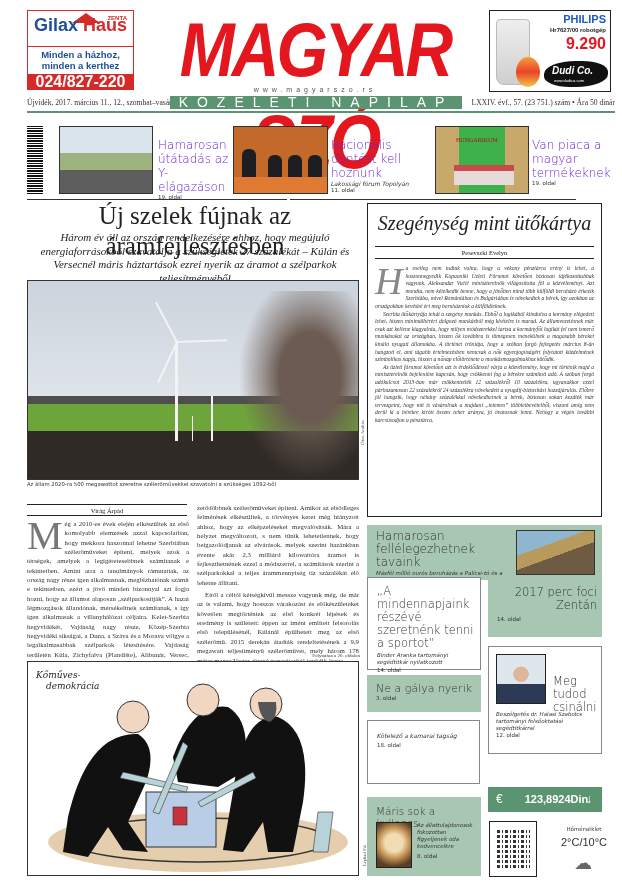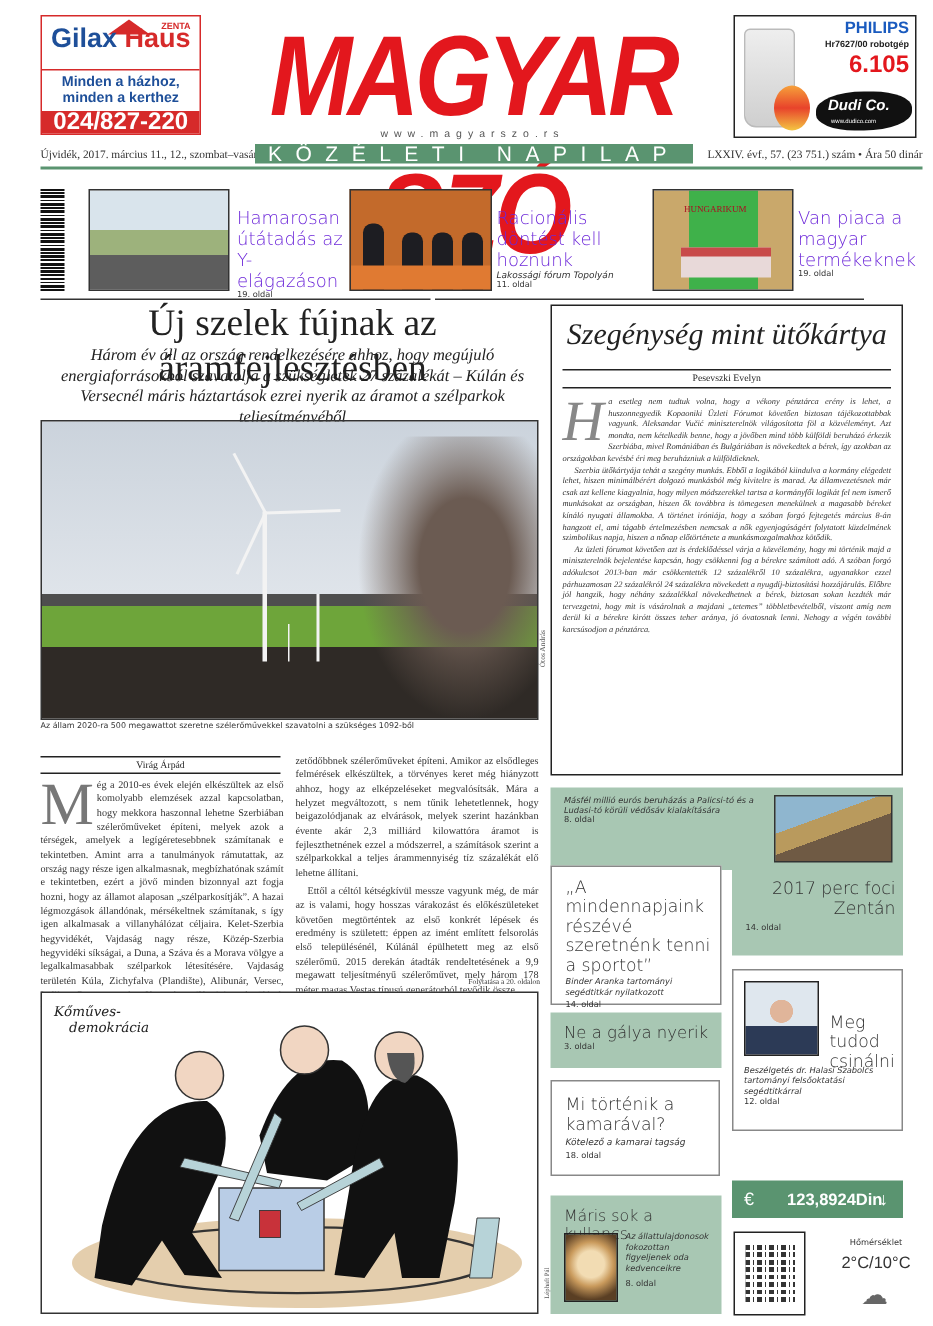--- a/index.html
+++ b/index.html
@@ -122,21 +122,21 @@
 </div>
 
 <div class="abs logo">MAGYAR SZÓ</div>
 <div class="abs site-url">www.magyarszo.rs</div>
 
 <div class="abs ad-philips">
   <div class="robot"></div>
   <div class="fruit"></div>
   <span class="ph-brand">PHILIPS</span>
   <span class="ph-model">Hr7627/00 robotgép</span>
-  <span class="ph-price">6.105</span>
+  <span class="ph-price">9.290</span>
   <div class="dudi"></div>
   <span class="dudi-txt">Dudi Co.</span>
   <span class="dudi-url">www.dudico.com</span>
 </div>
 
 <div class="abs dateline">Újvidék, 2017. március 11., 12., szombat–vasárnap</div>
 <div class="abs tagline-bar">KÖZÉLETI NAPILAP</div>
 <div class="abs issue">LXXIV. évf., 57. (23 751.) szám • Ára 50 dinár</div>
 <div class="abs rule-top"></div>
 
@@ -227,20 +227,21 @@
   <div class="column-byline">Pesevszki Evelyn</div>
   <div class="column-body">
     <p class="first"><span class="dropcap-h">H</span><span>a esetleg nem tudtuk volna, hogy a vékony pénztárca erény is lehet, a huszonnegyedik Kopaoniki Üzleti Fórumot követően biztosan tájékozottabbak vagyunk. Aleksandar Vučić miniszterelnök világosította föl a közvéleményt. Azt mondta, nem kételkedik benne, hogy a jövőben mind több külföldi beruházó érkezik Szerbiába, mivel Romániában és Bulgáriában is növekedtek a bérek, így azokban az országokban kevésbé éri meg beruházniuk a külföldieknek.</span></p>
     <p>Szerbia ütőkártyája tehát a szegény munkás. Ebből a logikából kiindulva a kormány elégedett lehet, hiszen minimálbérért dolgozó munkásból még kivitelre is marad. Az államvezetésnek már csak azt kellene kiagyalnia, hogy milyen módszerekkel tartsa a kormányfői logikát fel nem ismerő munkásokat az országban, hiszen ők továbbra is tömegesen menekülnek a magasabb béreket kínáló nyugati államokba. A történet iróniája, hogy a szóban forgó fejtegetés március 8-án hangzott el, ami tágabb értelmezésben nemcsak a nők egyenjogúságért folytatott küzdelmének szimbolikus napja, hiszen a nőnap előtörténete a munkásmozgalmakhoz kötődik.</p>
     <p>Az üzleti fórumot követően azt is érdeklődéssel várja a közvélemény, hogy mi történik majd a miniszterelnök bejelentése kapcsán, hogy csökkenni fog a bérekre számított adó. A szóban forgó adókulcsot 2013-ban már csökkentették 12 százalékről 10 százalékra, ugyanakkor ezzel párhuzamosan 22 százalékról 24 százalékra növekedett a nyugdíj-biztosítási hozzájárulás. Előbre jól hangzik, hogy néhány százalékkal növekedhetnek a bérek, biztosan sokan kezdték már tervezgetni, hogy mit is vásárolnak a majdani „tetemes” többletbevételből, viszont amíg nem derül ki a bérekre kirótt összes teher aránya, jó óvatosnak lenni. Nehogy a végén további karcsúsodjon a pénztárca.</p>
   </div>
 </div>
 
 <div class="abs box green b-tavaink">
   <div style="position:absolute;left:9px;top:5px;width:135px;">
+    <div class="box-title" style="font-size:12px;line-height:13px;">Hamarosan fellélegezhetnek tavaink</div>
     <div class="box-sub" style="font-size:5.5px;line-height:6.5px;margin-top:1px;">Másfél millió eurós beruházás a Palicsi-tó és a Ludasi-tó körüli védősáv kialakítására</div>
     <div class="box-page">8. oldal</div>
   </div>
   <div class="img"></div>
 </div>
 
 <div class="abs box b-sport">
   <div style="position:absolute;left:9px;top:7px;width:100px;">
     <div class="box-title" style="font-size:11.5px;line-height:13px;">„A mindennapjaink részévé szeretnénk tenni a sportot”</div>
     <div class="box-sub" style="margin-top:2px;font-size:5.5px;line-height:6.5px;">Binder Aranka tartományi segédtitkár nyilatkozott</div>
@@ -266,21 +267,20 @@
   <div class="portrait"></div>
   <div class="box-title" style="position:absolute;left:64px;top:28px;width:46px;font-size:11.5px;line-height:13px;">Meg tudod csinálni</div>
   <div style="position:absolute;left:7px;top:64px;width:100px;">
     <div class="box-sub" style="font-size:5.5px;line-height:7px;">Beszélgetés dr. Halasi Szabolcs tartományi felsőoktatási segédtitkárral</div>
     <div class="box-page">12. oldal</div>
   </div>
 </div>
 
 <div class="abs box b-kamara">
   <div style="position:absolute;left:9px;top:9px;width:100px;">
-    <div class="box-title" style="font-size:11.5px;line-height:13px;">Mi történik a kamarával?</div>
     <div class="box-sub" style="margin-top:2px;">Kötelező a kamarai tagság</div>
     <div class="box-page" style="margin-top:2px;">18. oldal</div>
   </div>
 </div>
 
 <div class="abs box green b-kullancs">
   <div class="box-title" style="position:absolute;left:9px;top:8px;width:105px;font-size:10.5px;line-height:12px;">Máris sok a kullancs</div>
   <div class="dog"></div>
   <div style="position:absolute;left:50px;top:25px;width:60px;">
     <div class="box-sub" style="font-size:5.5px;line-height:7px;">Az állattulajdonosok fokozottan figyeljenek oda kedvenceikre</div>

